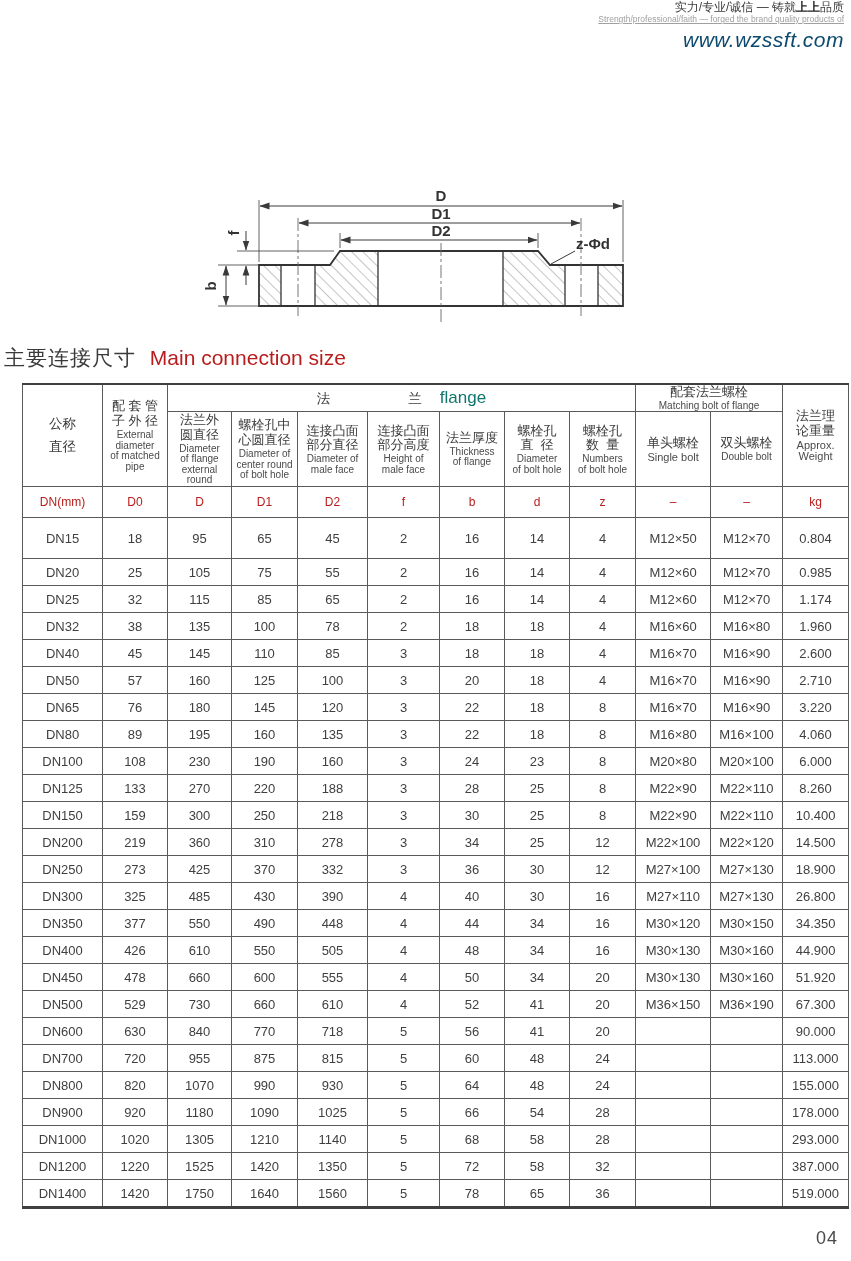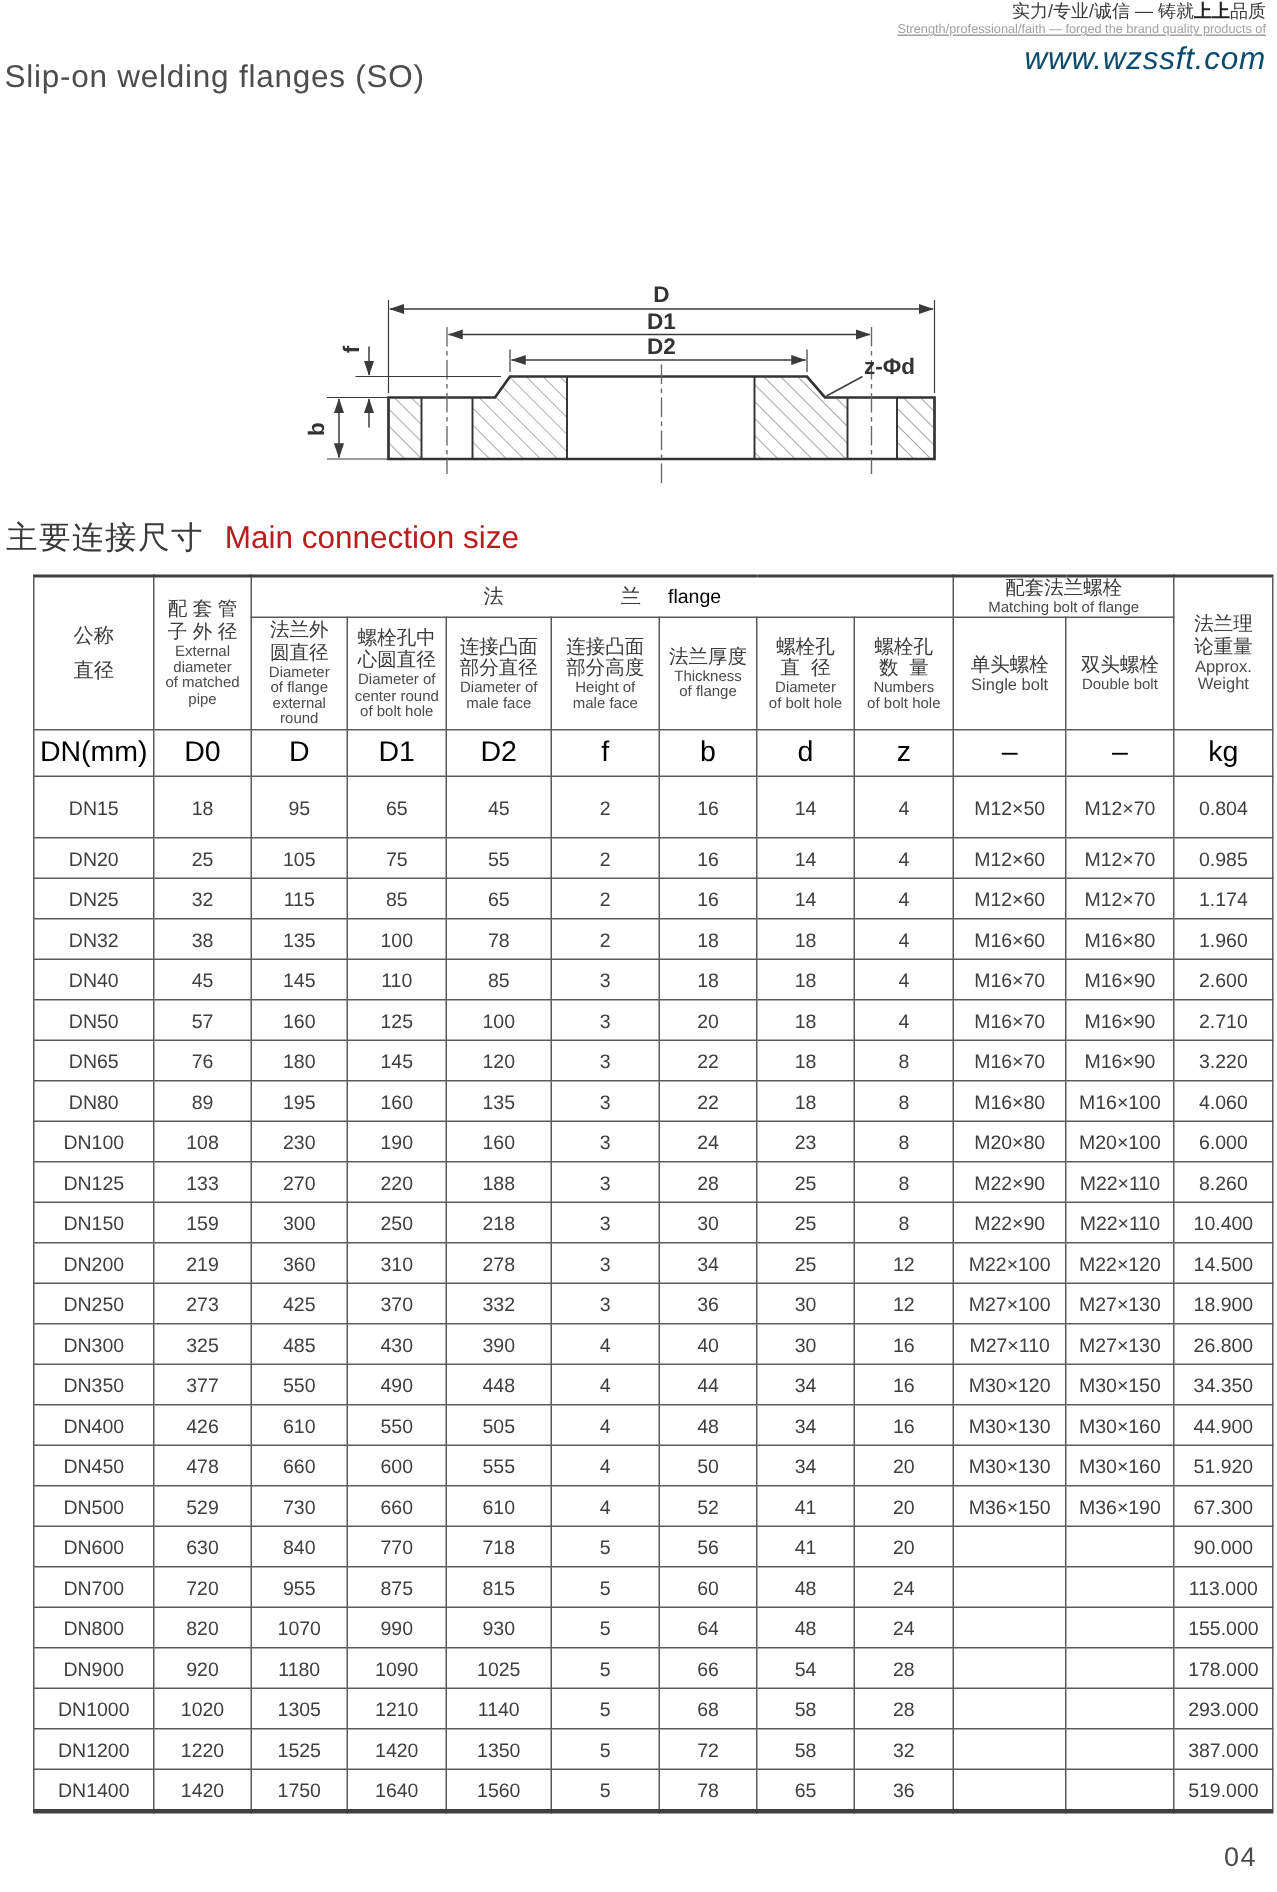--- a/index.html
+++ b/index.html
@@ -34,37 +34,36 @@
     border:1px solid #5a5a5a;text-align:center;vertical-align:middle;
     padding:0 1px;font-weight:normal;overflow:hidden;
   }
   .hz{display:block;font-size:13px;color:#3a3a3a;white-space:pre-wrap;line-height:1.15;}
   .hz.wide{line-height:1.7;font-size:13.5px;}
   .he{display:block;font-size:10px;color:#4a4a4a;white-space:pre-wrap;line-height:1.05;margin-top:1px;}
   .row-group th{height:26px;}
   .row-sub th{height:74px;}
   .gf-zh{font-size:13.5px;color:#3a3a3a;}
   .gf-sp1{margin-left:78px;}
-  .gf-en{font-size:13px;color:#000000;margin-left:18px;}
-  .row-sym td{height:30px;font-size:19px;color:#000000;border-bottom:2px solid #3f3f3f;}
+  .gf-en{font-size:17px;color:#0f766e;margin-left:18px;}
+  .row-sym td{height:30px;font-size:12px;color:#b91c1c;border-bottom:2px solid #3f3f3f;}
   tbody td{height:26px;font-size:13px;color:#3f3f3f;}
   tbody tr:first-child td{height:40px;}
   .page-number{position:absolute;right:13px;top:1228px;font-size:18px;color:#4a4a4a;letter-spacing:1px;}
 </style>
 </head>
 <body>
 
 <div class="brand">
   <div class="slogan-zh"><span>实力/专业/诚信 — 铸就</span><span class="bold">上上</span><span>品质</span></div>
   <div class="slogan-en">Strength/professional/faith — forged the brand quality products of</div>
   <div class="website">www.wzssft.com</div>
 </div>
 
 <div class="title-block">
-  <div class="title-en">Slip-on welding flanges (SO)</div>
 </div>
 
 <svg class="drawing" width="480" height="150" viewBox="0 0 480 150">
   <defs>
     <pattern id="hatch" width="8" height="8" patternUnits="userSpaceOnUse" patternTransform="rotate(-45)">
       <line x1="0" y1="0" x2="0" y2="8" stroke="#8c8c8c" stroke-width="1"></line>
     </pattern>
     <marker id="arr" viewBox="0 0 10 10" refX="9.5" refY="5" markerWidth="10" markerHeight="10" orient="auto-start-reverse">
       <path d="M0,1.6 L10,5 L0,8.4 z" fill="#3a3a3a"></path>
     </marker>

